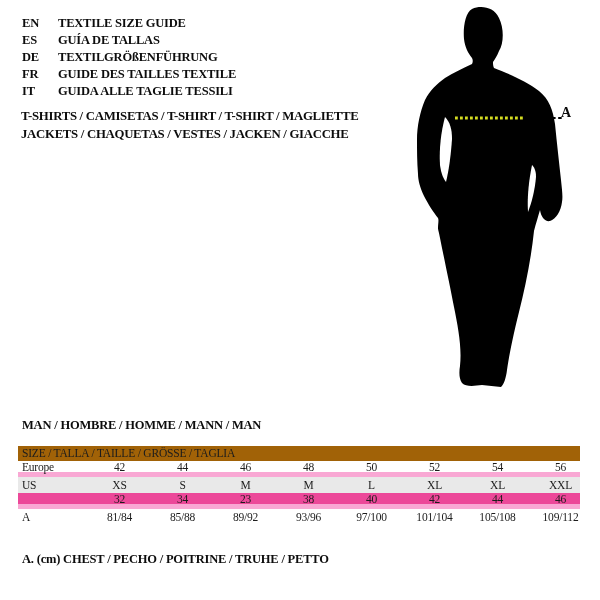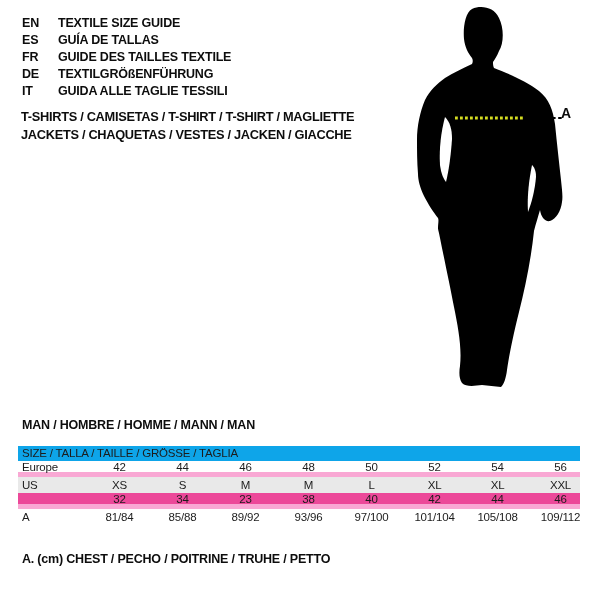--- a/index.html
+++ b/index.html
@@ -1,18 +1,18 @@
 <!DOCTYPE html>
 <html><head>
 <meta charset="utf-8">
 <style>
   html,body{margin:0;padding:0;background:#fff;}
   .canvas{
     position:relative;width:580px;height:600px;background:#fff;overflow:hidden;
-    font-family:Liberation Sans, sans-serif;color:#0d0d0d;
+    font-family:Liberation Serif, serif;color:#0d0d0d;
   }
   
   .lang-block{position:absolute;left:22px;top:15px;}
   .lang-row{display:flex;height:17px;line-height:17px;}
   .lang-code{width:36px;font-weight:bold;font-size:12.5px;letter-spacing:-0.2px;}
   .lang-title{font-weight:bold;font-size:12.5px;letter-spacing:-0.2px;white-space:nowrap;text-align:center;}
   
   .cat-block{position:absolute;left:21px;top:108px;}
   .cat-line{height:17.5px;line-height:17.5px;font-weight:bold;font-size:12.8px;letter-spacing:-0.3px;white-space:nowrap;}
   
@@ -39,26 +39,26 @@
   <div class="lang-block">
     <div class="lang-row">
       <span class="lang-code">EN</span>
       <span class="lang-title">TEXTILE SIZE GUIDE</span>
     </div>
     <div class="lang-row">
       <span class="lang-code">ES</span>
       <span class="lang-title">GUÍA DE TALLAS</span>
     </div>
     <div class="lang-row">
+      <span class="lang-code">DE</span>
+      <span class="lang-title">TEXTILGRÖßENFÜHRUNG</span>
+    </div>
+    <div class="lang-row">
       <span class="lang-code">FR</span>
       <span class="lang-title">GUIDE DES TAILLES TEXTILE</span>
-    </div>
-    <div class="lang-row">
-      <span class="lang-code">DE</span>
-      <span class="lang-title">TEXTILGRÖßENFÜHRUNG</span>
     </div>
     <div class="lang-row">
       <span class="lang-code">IT</span>
       <span class="lang-title">GUIDA ALLE TAGLIE TESSILI</span>
     </div>
   </div>
 
   <div class="cat-block">
     <div class="cat-line">T-SHIRTS / CAMISETAS / T-SHIRT / T-SHIRT / MAGLIETTE</div>
     <div class="cat-line">JACKETS / CHAQUETAS / VESTES / JACKEN / GIACCHE</div>
@@ -101,21 +101,21 @@
       <path fill="#ffffff" d="M 132,165 C 129,180 127,196 128,212 C 132,202 135,189 136,177 C 136,170 134,167 132,165 Z"></path>
       <line x1="55" y1="118" x2="123" y2="118" stroke-width="3.2" stroke-dasharray="2.8 2.2" stroke="#d5dd22"></line>
       <line x1="146" y1="118" x2="162" y2="118" stroke="#000000" stroke-width="2" stroke-dasharray="3.5 2.6"></line>
     </svg>
   </div>
   <span class="measure-label">A</span>
 
   <div class="section-title">MAN / HOMBRE / HOMME / MANN / MAN</div>
 
   <div class="size-table">
-    <div class="thead" style="background: #0ea5e9;">SIZE / TALLA / TAILLE / GRÖSSE / TAGLIA</div>
+    <div class="thead" style="background: #a16207;">SIZE / TALLA / TAILLE / GRÖSSE / TAGLIA</div>
     <div class="tbody">
         <div class="trow">
           <div class="tlabel">Europe</div>
           <div class="tcell">42</div>
           <div class="tcell">44</div>
           <div class="tcell">46</div>
           <div class="tcell">48</div>
           <div class="tcell">50</div>
           <div class="tcell">52</div>
           <div class="tcell">54</div>

